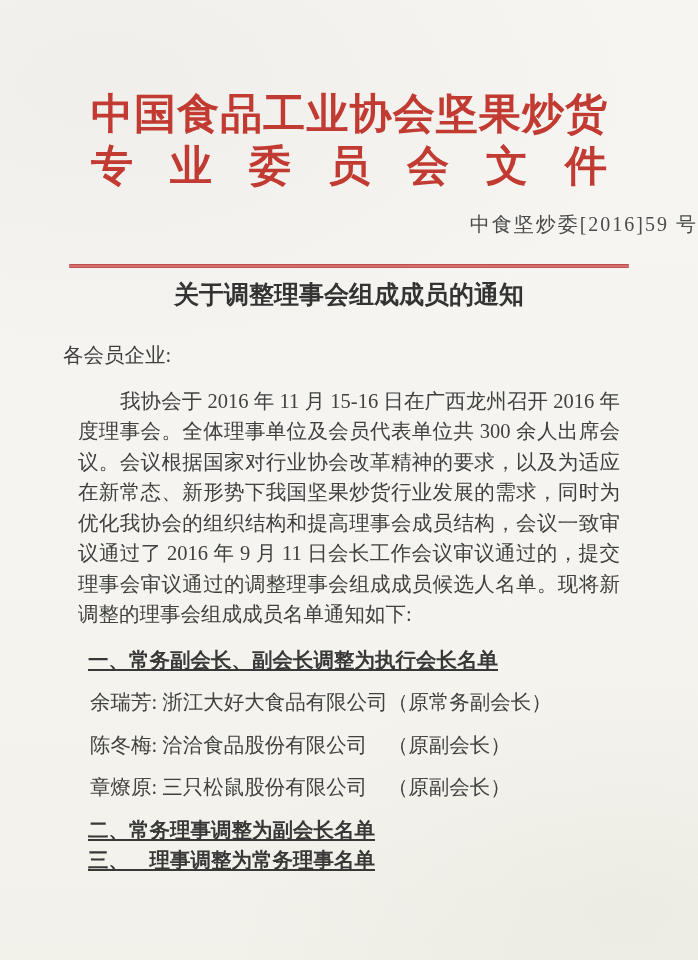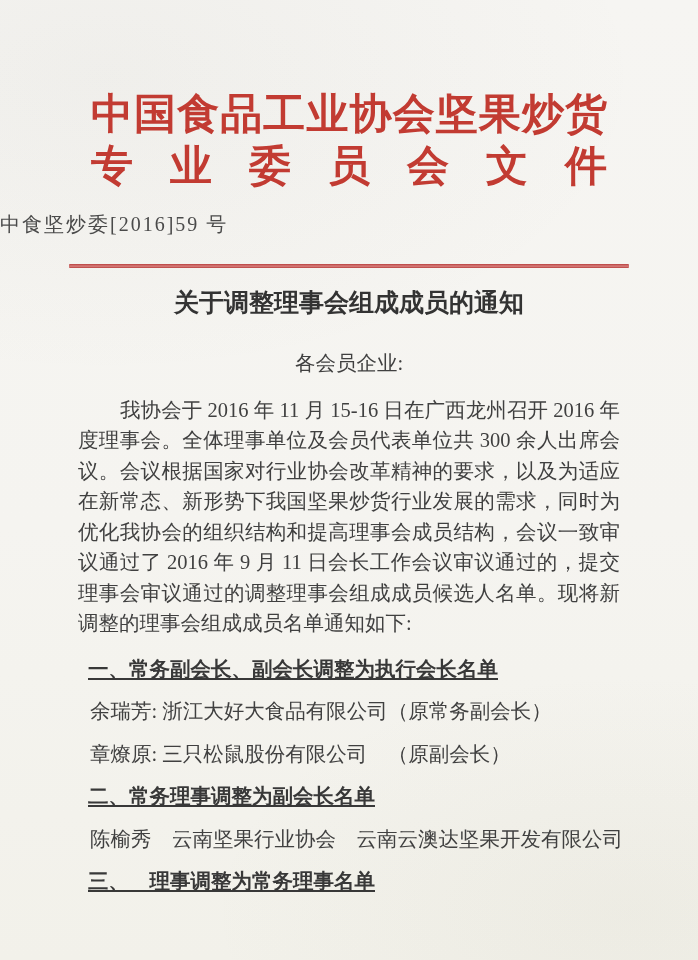--- a/index.html
+++ b/index.html
@@ -35,51 +35,50 @@
     font-weight: 700;
     color: #c23b32;
     text-align: justify;
     text-align-last: justify;
     white-space: nowrap;
     letter-spacing: 0;
     font-family: "Liberation Serif", "DejaVu Serif", serif;
   }
   .doc-number {
     margin-top: 18px;
-    text-align: left;
+    text-align: right;
     font-size: 20px;
     line-height: 28px;
     letter-spacing: 2px;
     color: #4a4a4a;
   }
   .red-rule {
     width: 560px;
     height: 4px;
     margin: 26px auto 0 auto;
     background: linear-gradient(180deg, #b8403e 0%, #d8807e 55%, #b8403e 100%);
     border-radius: 1px;
   }
   
   .doc-title {
-    margin: 18px 0 0 0;
+    margin: 10px 0 0 0;
     text-align: center;
     font-size: 25px;
     line-height: 34px;
     font-weight: 700;
     color: #333333;
   }
   .doc-body {
     margin: 28px 63px 0 63px;
     font-size: 20.5px;
     line-height: 30.5px;
     color: #404040;
   }
   .salutation {
-    margin: 16px;
-    text-align: center;
+    margin: 0;
   }
   .paragraph {
     margin: 15px;
     text-align: justify;
     text-indent: 2.05em;
   }
   .section-heading {
     margin: 0;
     padding-left: 25px;
     font-size: 20.5px;
@@ -109,26 +108,26 @@
 
   <main class="doc-body">
 
     <p class="salutation">各会员企业:</p>
 
     <p class="paragraph">我协会于 2016 年 11 月 15-16 日在广西龙州召开 2016 年度理事会。全体理事单位及会员代表单位共 300 余人出席会议。会议根据国家对行业协会改革精神的要求，以及为适应在新常态、新形势下我国坚果炒货行业发展的需求，同时为优化我协会的组织结构和提高理事会成员结构，会议一致审议通过了 2016 年 9 月 11 日会长工作会议审议通过的，提交理事会审议通过的调整理事会组成成员候选人名单。现将新调整的理事会组成成员名单通知如下:</p>
 
     <div class="section">
       <h2 class="section-heading">一、常务副会长、副会长调整为执行会长名单</h2>
       <p class="member-item">余瑞芳: 浙江大好大食品有限公司（原常务副会长）</p>
+      <p class="member-item">陈冬梅: 洽洽食品股份有限公司　（原副会长）</p>
       <p class="member-item">章燎原: 三只松鼠股份有限公司　（原副会长）</p>
     </div>
 
     <div class="section">
       <h2 class="section-heading">二、常务理事调整为副会长名单</h2>
-      <p class="member-item">陈榆秀　云南坚果行业协会　云南云澳达坚果开发有限公司</p>
     </div>
 
     <div class="section">
       <h2 class="section-heading">三、　理事调整为常务理事名单</h2>
     </div>
 
   </main>
 </div>
 
 </body></html>

